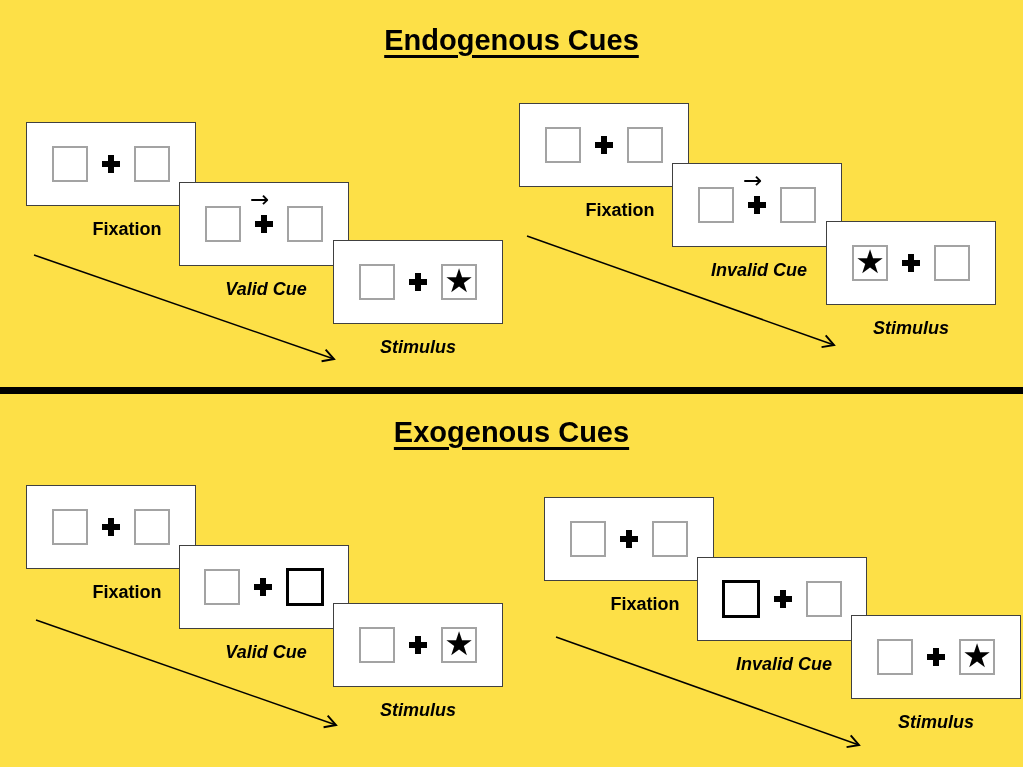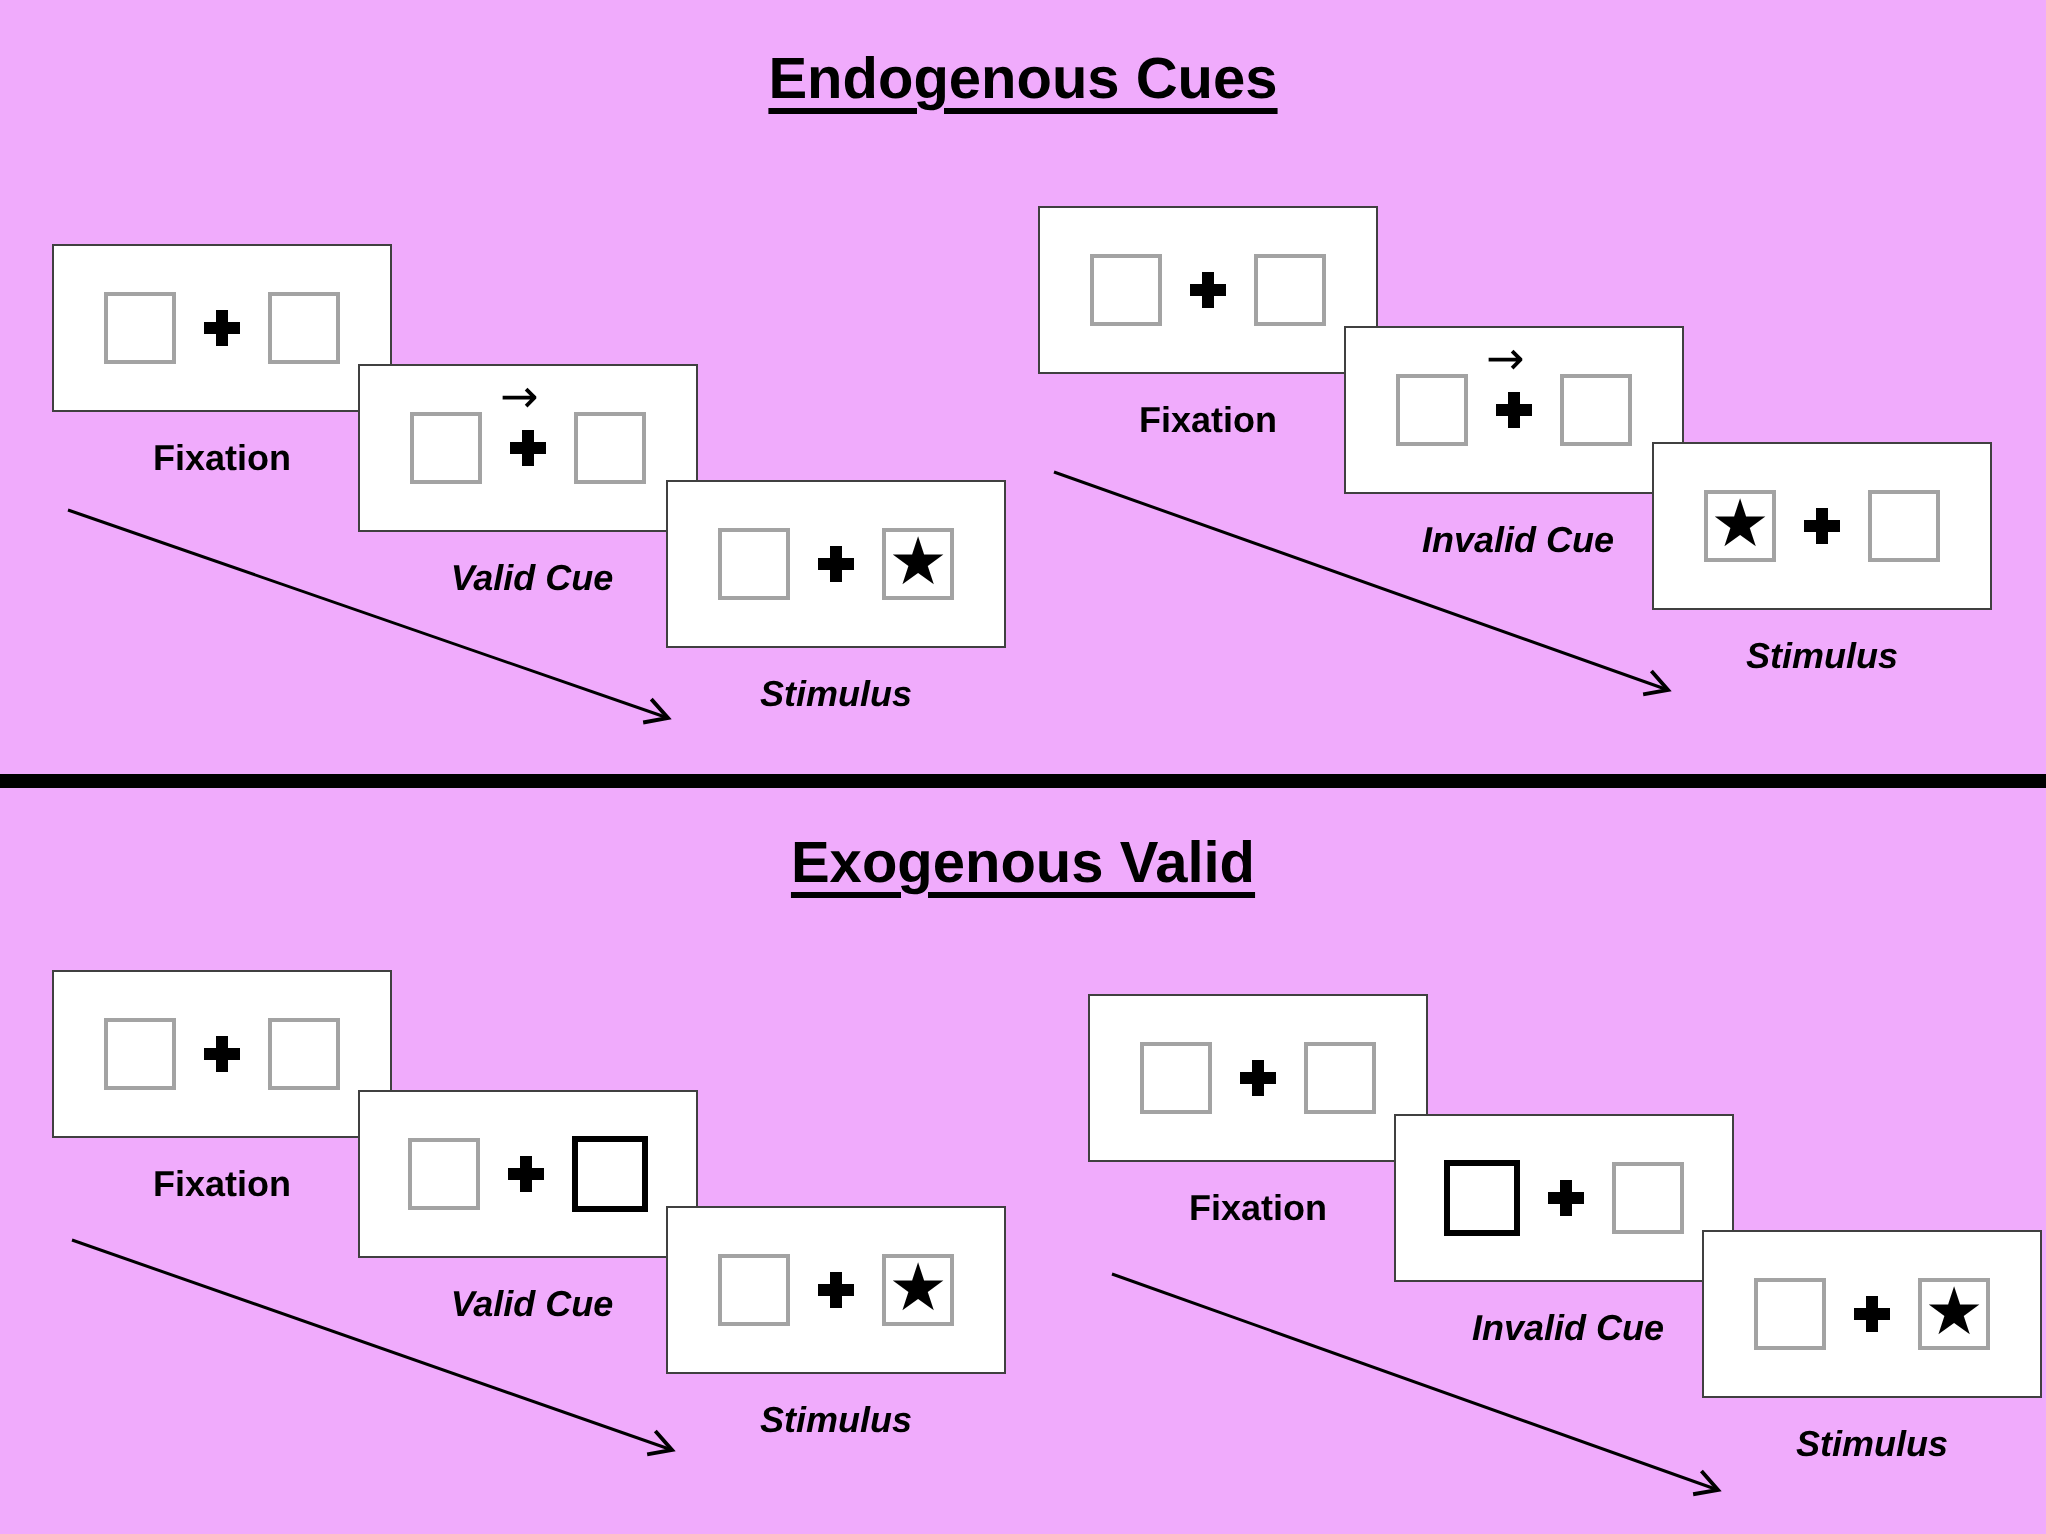--- a/index.html
+++ b/index.html
@@ -1,17 +1,17 @@
 <!DOCTYPE html>
 <html><head>
 <meta charset="utf-8">
 <style>
   html,body { margin:0; padding:0; background:#ffffff; }
   body { font-family:"Liberation Sans","DejaVu Sans",sans-serif; }
-  .stage { position:relative; width:1023px; height:767px; background:#f0abfc; overflow:hidden; }
+  .stage { position:relative; width:1023px; height:767px; background:#fde047; overflow:hidden; }
 
   .title { position:absolute; left:0; width:100%; text-align:center;
            font-size:29px; font-weight:bold; color:#000; }
   .title span { text-decoration:underline; text-decoration-thickness:3px; text-underline-offset:5px; }
   #title-endogenous { top:24px; }
   #title-exogenous  { top:416px; }
 
   .divider { position:absolute; left:0; top:387px; width:1023px; height:7px; background:#000; }
 
   .group { position:absolute; width:505px; height:268px; }
@@ -24,21 +24,21 @@
 
   .panel { position:absolute; width:170px; height:84px; background:#fff;
            border:1px solid #404040; box-sizing:border-box;
            display:flex; align-items:center; justify-content:center; gap:14px; }
   .p1 { left:0;     top:0; }
   .p2 { left:153px; top:60px; }
   .p3 { left:307px; top:118px; }
 
   .plabel { position:absolute; width:170px; text-align:center;
             font-size:18px; font-weight:bold; color:#000; line-height:22px; }
-  .l1 { left:0;     top:96px; }
+  .l1 { left:16px;     top:96px; }
   .l2 { left:155px; top:156px;font-style:italic; }
   .l3 { left:307px; top:214px;font-style:italic; }
 
   .sq { width:36px; height:36px; box-sizing:border-box; border:2px solid #a3a3a3;
         background:#fff; display:flex; align-items:center; justify-content:center; }
   .sq.cued { width:38px; height:38px; border:3px solid #000; }
 
   .star { font-size:33px; line-height:1; color:#000; transform:translateY(-2px);
           font-family:"DejaVu Sans",sans-serif; }
 
@@ -133,21 +133,21 @@
           <i class="cross"></i>
         </div>
       <div class="sq"></div>
     </div>
     <div class="plabel l3">Stimulus</div>
   </div>
 
   <div class="divider"></div>
 
   <div class="title" id="title-exogenous">
-    <span>Exogenous Valid</span>
+    <span>Exogenous Cues</span>
   </div>
 
   <div class="group" id="group-exo-valid">
     <svg class="seq-arrow" width="505" height="268" viewBox="0 0 505 268">
       <line x1="10" y1="135" x2="310" y2="240" stroke="#000" stroke-width="1.5" marker-end="url(#ah)"></line>
     </svg>
 
     <div class="panel p1">
       <div class="sq"></div>
       <div class="crosswrap">

